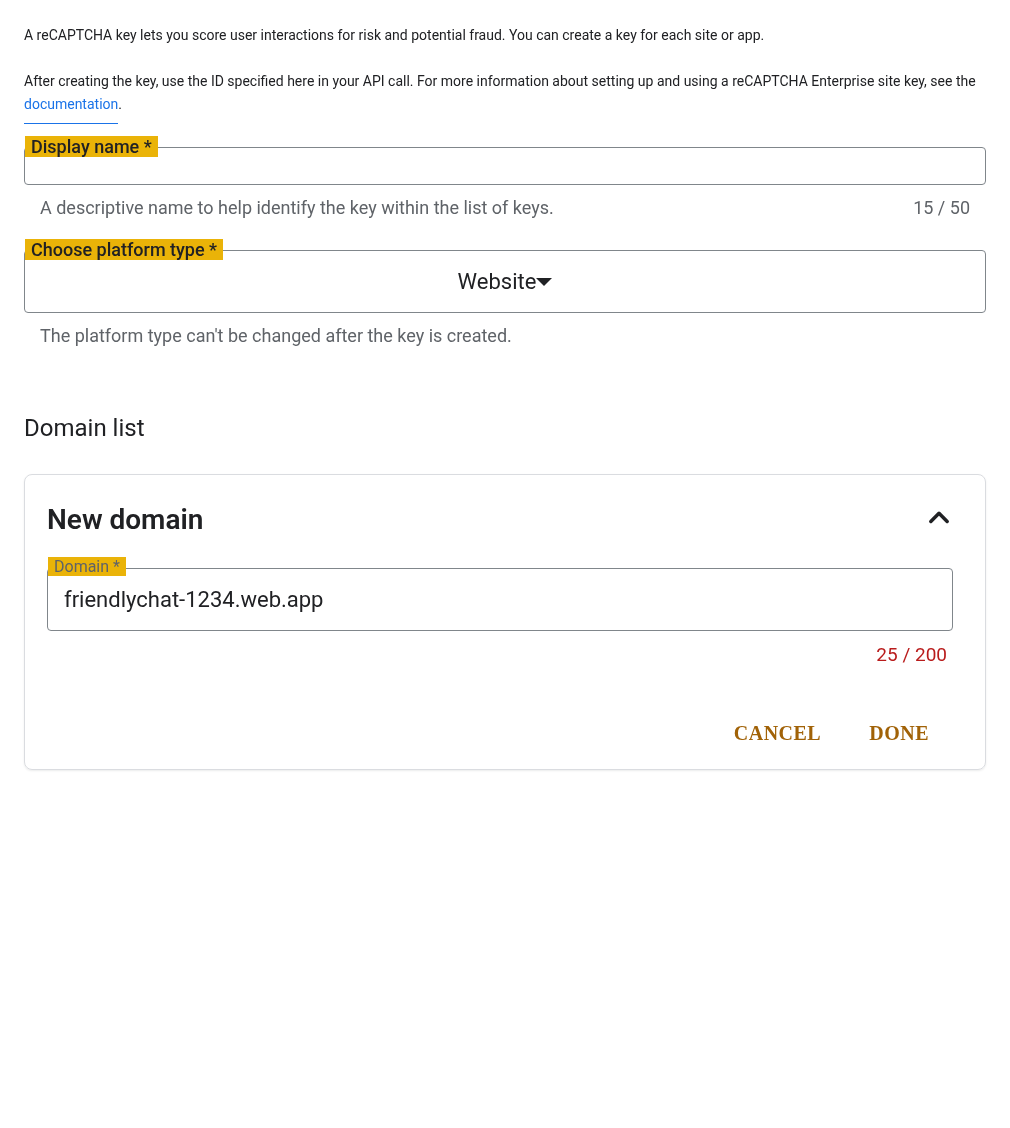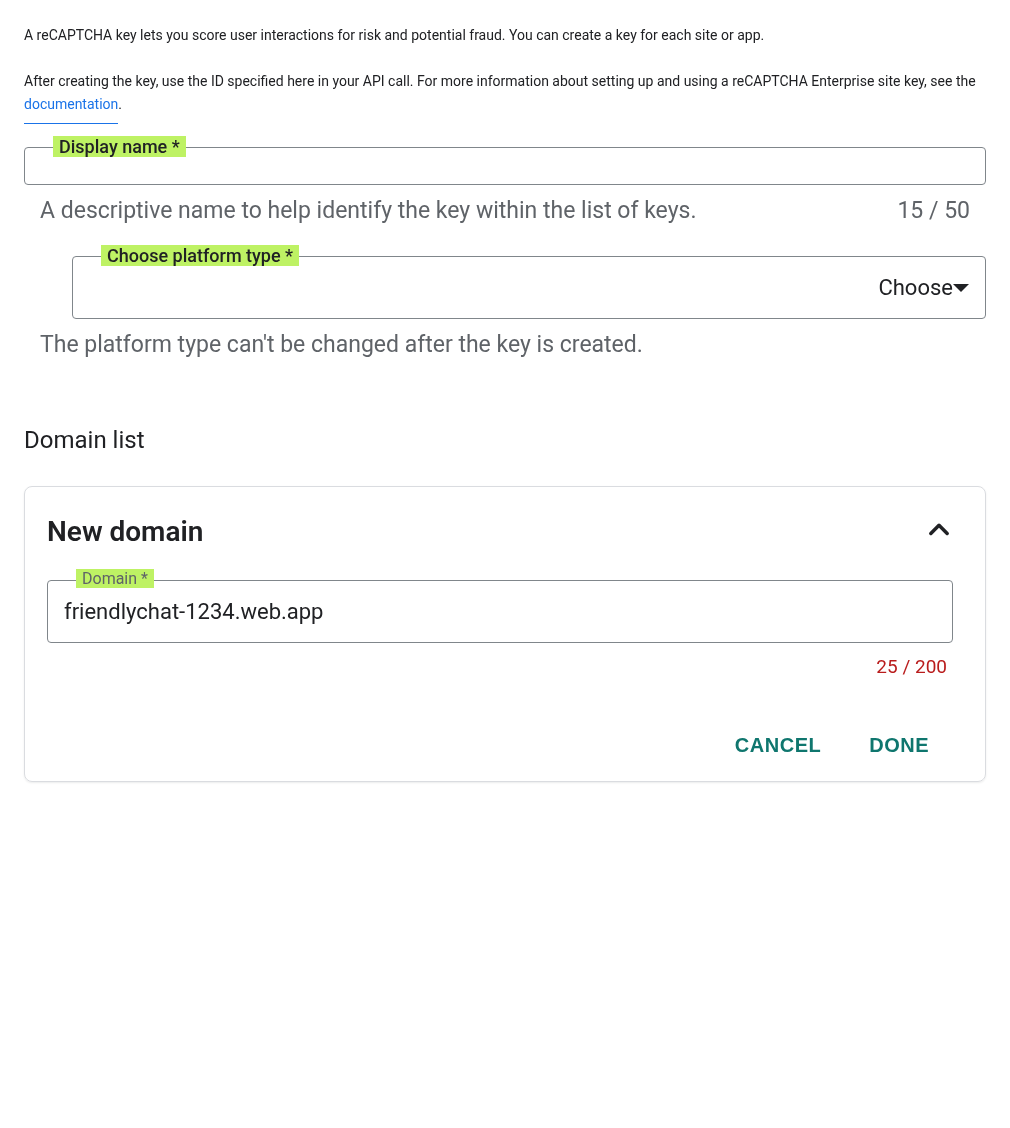--- a/index.html
+++ b/index.html
@@ -36,48 +36,47 @@
     }
     .field-outline {
       border: 1px solid #80868b;
       border-radius: 4px;
       padding: 18px 16px;
       position: relative;
     }
     .field-label {
       position: absolute;
       top: -12px;
-      left: 28px;
-      background: #bef264;
+      left: 0;
+      background: #eab308;
       padding: 0 6px;
       font-size: 18px;
       font-weight: 500;
       color: #202124;
     }
     .field-input {
       border: none;
       outline: none;
       font-size: 22px;
       width: 100%;
       color: #202124;
       font-family: inherit;
       background: transparent;
     }
     .field-helper {
       display: flex;
       justify-content: space-between;
       padding: 12px 16px 0 16px;
-      font-size: 23px;
+      font-size: 18px;
       color: #5f6368;
     }
     .select-field {
       display: flex;
       align-items: center;
-      justify-content: flex-end;
-      margin-left: 48px;
+      justify-content: center;
     }
     .select-value {
       font-size: 22px;
       color: #202124;
     }
     .dropdown-icon {
       width: 0;
       height: 0;
       border-left: 8px solid transparent;
       border-right: 8px solid transparent;
@@ -120,24 +119,24 @@
     .card-actions {
       display: flex;
       justify-content: flex-end;
       gap: 48px;
       margin-top: 56px;
       padding-right: 24px;
     }
     .text-button {
       background: none;
       border: none;
-      font-family: Liberation Sans, sans-serif;
+      font-family: Liberation Serif, serif;
       font-size: 20px;
       font-weight: 600;
-      color: #0f766e;
+      color: #a16207;
       letter-spacing: 0.5px;
       cursor: pointer;
       text-transform: uppercase;
     }
     .card .field-container {
       margin-top: 16px;
     }
     .card .field-label {
       font-size: 16px;
       font-weight: 400;
@@ -160,21 +159,21 @@
   </div>
   <div class="field-helper">
     <span>A descriptive name to help identify the key within the list of keys.</span>
     <span>15 / 50</span>
   </div>
 </div>
 
 <div class="field-container">
   <div class="field-outline select-field">
     <span class="field-label">Choose platform type *</span>
-    <span class="select-value">Choose</span>
+    <span class="select-value">Website</span>
     <span class="dropdown-icon"></span>
   </div>
   <div class="field-helper">
     <span>The platform type can't be changed after the key is created.</span>
   </div>
 </div>
 
 <h2 class="section-heading">Domain list</h2>
 
 <div class="card">

